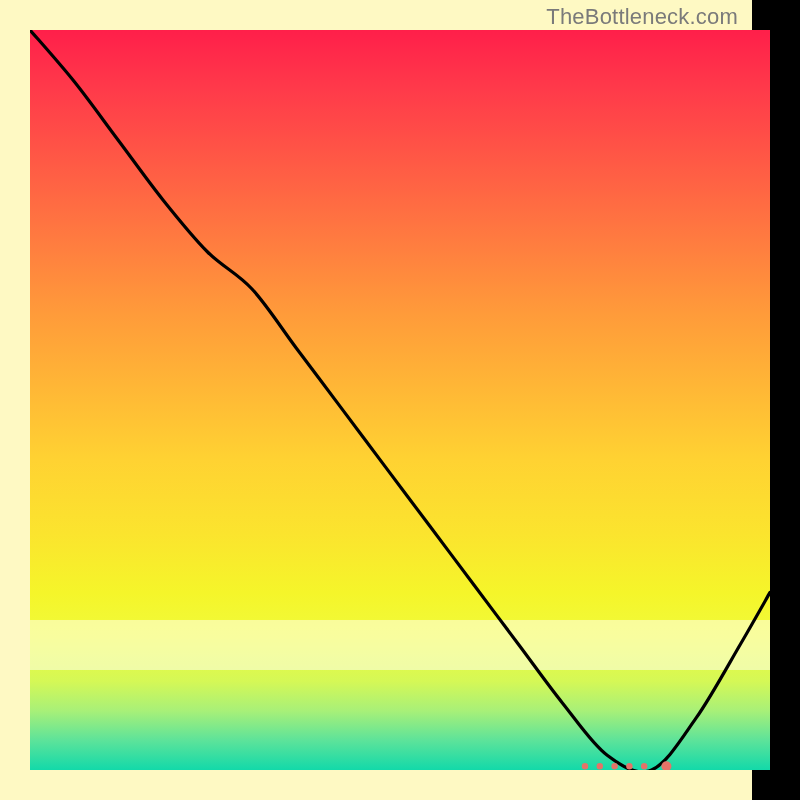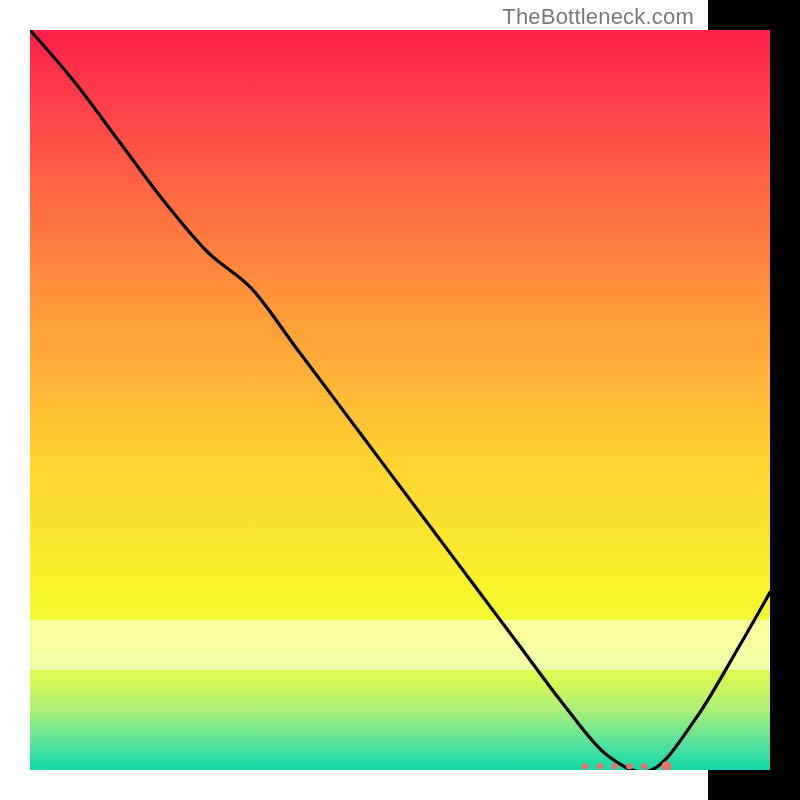--- a/index.html
+++ b/index.html
@@ -8,21 +8,22 @@
     width: 800px;
     height: 800px;
     background: #000;
     overflow: hidden;
     font-family: Arial, Helvetica, sans-serif;
   }
   .frame {
     position: relative;
     width: 708px;
     height: 800px;
-    background: #ffffff;
+    background: #fef9c3;
+    padding-left: 44px;
   }
   .watermark {
     position: absolute;
     top: 4px;
     right: 14px;
     color: #7a7a7a;
     font-size: 22px;
     font-weight: 500;
     letter-spacing: 0.2px;
     z-index: 10;

